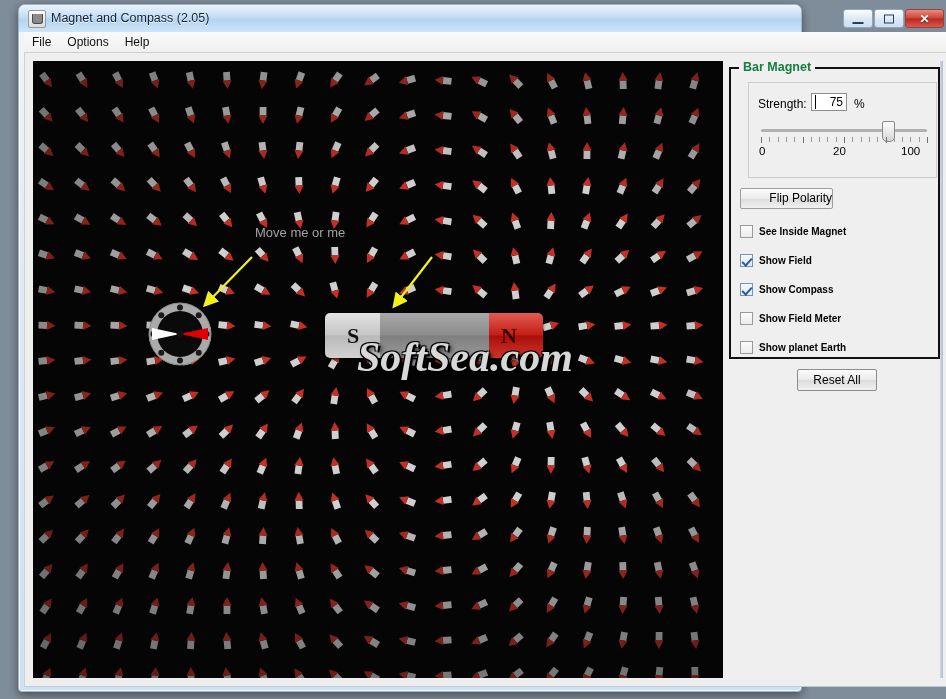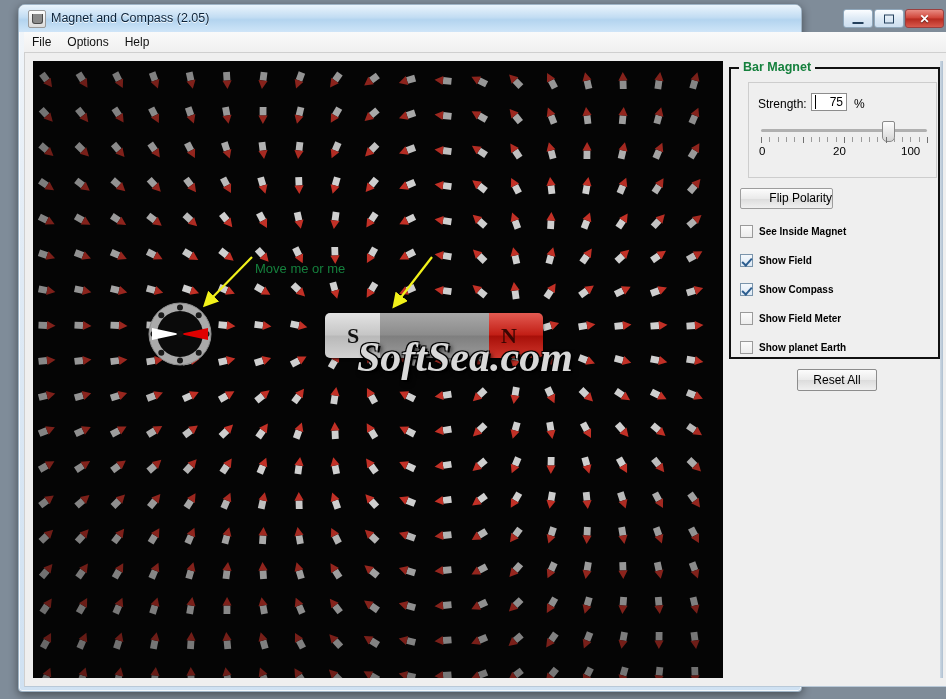--- a/index.html
+++ b/index.html
@@ -102,21 +102,21 @@
   #label-s{left:22px;color:#111;}
   #label-n{right:26px;color:#3a0603;}
   
   #compass{
     position:absolute;left:114px;top:240px;width:66px;height:66px;
   }
   #compass svg{display:block;}
   
   #hint-text{
     position:absolute;left:222px;top:164px;
-    font-size:13px;color:#15803d;white-space:nowrap;margin-top:36px;
+    font-size:13px;color:#a3a3a3;white-space:nowrap;
   }
   #hint-arrows{position:absolute;left:0;top:0;width:100%;height:100%;pointer-events:none;}
   
   #watermark{
     position:absolute;left:324px;top:272px;
     font-family:"Liberation Serif",serif;font-style:italic;font-weight:bold;
     font-size:42px;color:#d8d8d8;white-space:nowrap;
     text-shadow:2px 2px 0 #000,-1px -1px 0 #000,1px -1px 0 #000,-1px 1px 0 #000,3px 3px 5px rgba(0,0,0,.9);
     text-align:center;
   }

